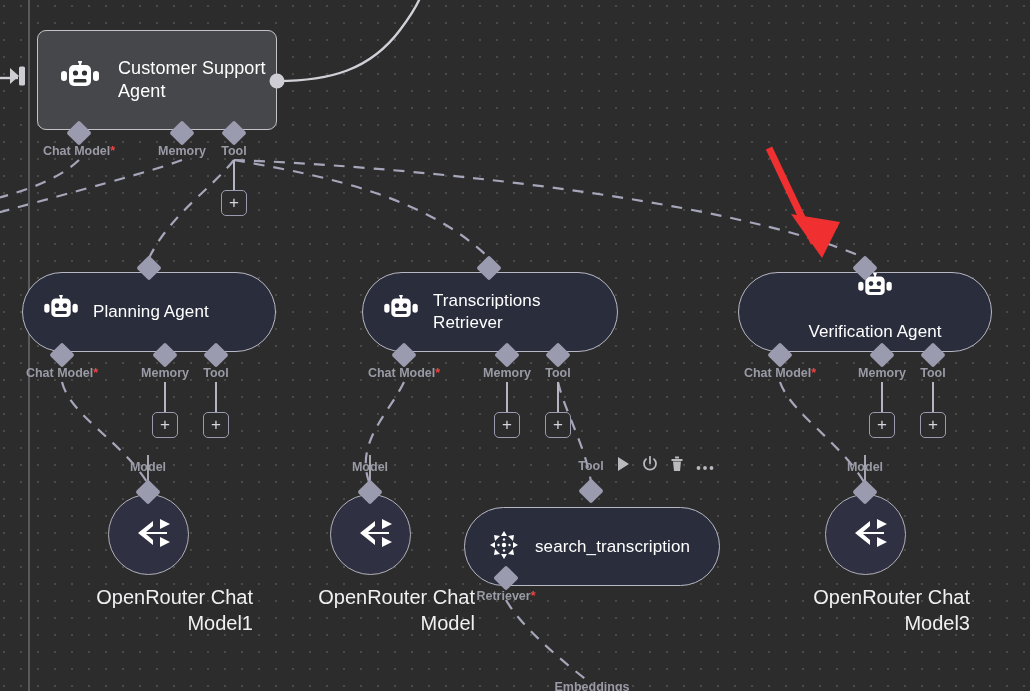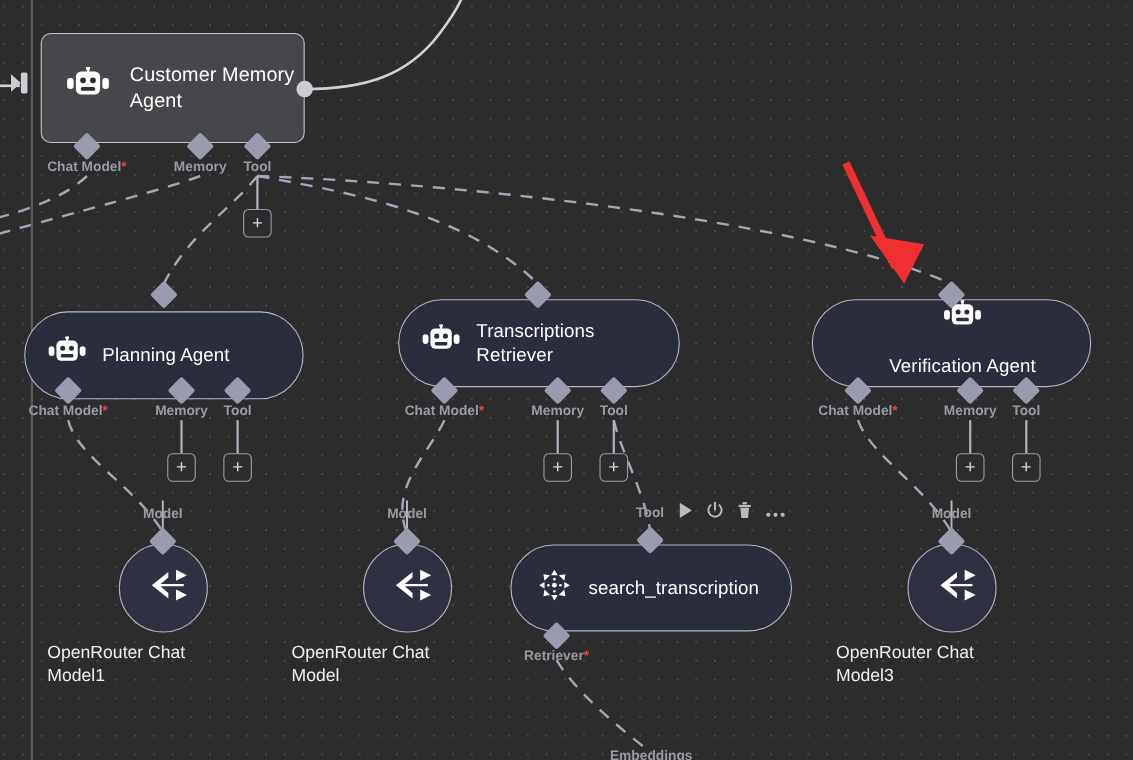--- a/index.html
+++ b/index.html
@@ -123,23 +123,23 @@
     font-size: 17px;
     line-height: 23px;
     text-align: center;
     z-index: 26;
   }
 
   
   .node-caption {
     position: absolute;
     transform: translateX(-50%);
-    text-align: left;
+    text-align: right;
     color: #f0f0f2;
-    font-size: 16px;
+    font-size: 20px;
     line-height: 1.3;
     white-space: pre-line;
     z-index: 22;
   }
 
   
   .node-toolbar {
     position: absolute;
     display: flex;
     align-items: center;
@@ -228,39 +228,39 @@
         <rect x="9" y="4" width="22" height="21" rx="5" fill="#fff"></rect>
         <rect x="1" y="10" width="6" height="10" rx="3" fill="#fff"></rect>
         <rect x="33" y="10" width="6" height="10" rx="3" fill="#fff"></rect>
         <rect x="19" y="0" width="2.2" height="5" fill="#fff"></rect>
         <circle cx="20" cy="0.8" r="2" fill="#fff"></circle>
         <circle cx="15.5" cy="12" r="2.6" fill="#2f3032"></circle>
         <circle cx="24.5" cy="12" r="2.6" fill="#2f3032"></circle>
         <rect x="13.5" y="18" width="13" height="3.6" rx="1.4" fill="#2f3032"></rect>
       </svg>
     </span>
-    <span class="node-title big">Customer Memory Agent</span>
+    <span class="node-title big">Customer Support Agent</span>
   </div>
   <div class="in-arrow" style="left:20px; top:78px;">
     <svg width="20" height="22" viewBox="0 0 20 22" xmlns="http://www.w3.org/2000/svg">
       <path d="M0,3 L9,11 L0,19 Z" fill="#cdcdd3"></path>
       <rect x="9" y="1.5" width="6" height="19" rx="1.5" fill="#cdcdd3"></rect>
     </svg>
   </div>
   <div class="out-dot" style="left:277px; top:81px;"></div>
 
   <div class="port" style="left:79px; top:133px;"></div>
   <div class="port" style="left:182px; top:133px;"></div>
   <div class="port" style="left:234px; top:133px;"></div>
   <div class="port-label" style="left:79px; top:144px;"><span>Chat Model</span><span class="req">*</span></div>
   <div class="port-label" style="left:182px; top:144px;">Memory</div>
   <div class="port-label" style="left:234px; top:144px;">Tool</div>
   <div class="plus-btn" style="left:234px; top:203px;">+</div>
 
-  <div class="node node-agent" style="left:22px; top:272px; width:254px; height:80px;margin-top:11px;">
+  <div class="node node-agent" style="left:22px; top:272px; width:254px; height:80px;">
     <span class="node-icon">
       <svg width="36" height="30" viewBox="0 0 40 34" xmlns="http://www.w3.org/2000/svg">
         <rect x="9" y="4" width="22" height="21" rx="5" fill="#fff"></rect>
         <rect x="1" y="10" width="6" height="10" rx="3" fill="#fff"></rect>
         <rect x="33" y="10" width="6" height="10" rx="3" fill="#fff"></rect>
         <rect x="19" y="0" width="2.2" height="5" fill="#fff"></rect>
         <circle cx="20" cy="0.8" r="2" fill="#fff"></circle>
         <circle cx="15.5" cy="12" r="2.6" fill="#2a2d3c"></circle>
         <circle cx="24.5" cy="12" r="2.6" fill="#2a2d3c"></circle>
         <rect x="13.5" y="18" width="13" height="3.6" rx="1.4" fill="#2a2d3c"></rect>
@@ -321,21 +321,21 @@
   <div class="port" style="left:865px; top:268px;"></div>
   <div class="port" style="left:780px; top:355px;"></div>
   <div class="port" style="left:882px; top:355px;"></div>
   <div class="port" style="left:933px; top:355px;"></div>
   <div class="port-label" style="left:780px; top:366px;"><span>Chat Model</span><span class="req">*</span></div>
   <div class="port-label" style="left:882px; top:366px;">Memory</div>
   <div class="port-label" style="left:933px; top:366px;">Tool</div>
   <div class="plus-btn" style="left:882px; top:425px;">+</div>
   <div class="plus-btn" style="left:933px; top:425px;">+</div>
 
-  <div class="node node-tool" style="left:464px; top:495px; width:256px; height:79px;text-align:center;">
+  <div class="node node-tool" style="left:464px; top:507px; width:256px; height:79px;text-align:center;">
     <span class="node-icon">
       <svg width="34" height="34" viewBox="0 0 34 34" xmlns="http://www.w3.org/2000/svg">
         <g fill="#ffffff">
           <path d="M17 3 L20 8 L14 8 Z"></path>
           <path d="M17 31 L14 26 L20 26 Z"></path>
           <path d="M3 17 L8 14 L8 20 Z"></path>
           <path d="M31 17 L26 20 L26 14 Z"></path>
           <path d="M7 7 L13 8 L8 13 Z"></path>
           <path d="M27 7 L26 13 L21 8 Z"></path>
           <path d="M7 27 L8 21 L13 26 Z"></path>

